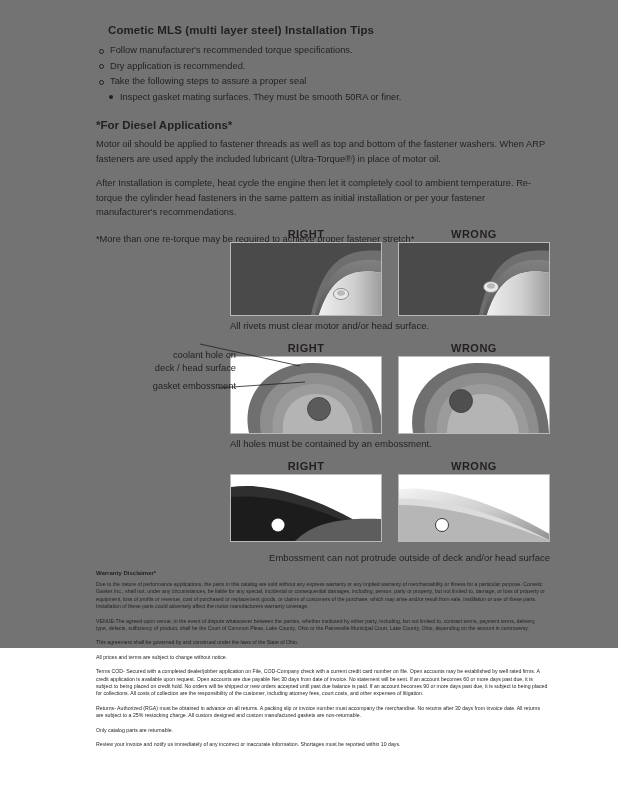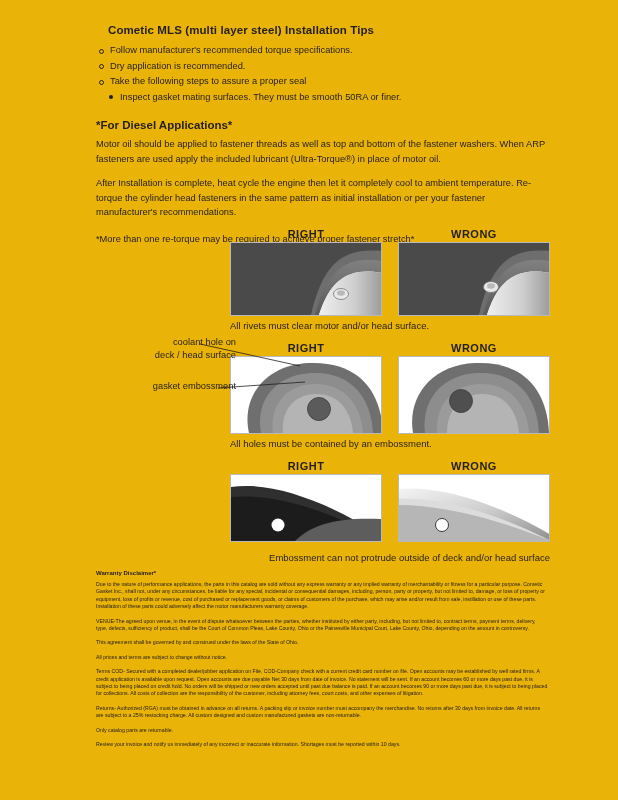--- a/index.html
+++ b/index.html
@@ -12,22 +12,22 @@
     height: 800px;
     font-family: "Liberation Sans", sans-serif;
     color: #231f20;
     position: relative;
     overflow: hidden;
   }
   .page {
     position: absolute;
     left: 0; top: 0;
     width: 618px;
-    height: 800px;
-    background: #eab308;
+    height: 648px;
+    background: #737373;
   }
   .content {
     position: absolute;
     left: 96px;
     top: 24px;
     width: 450px;
   }
   h1.title {
     font-size: 11.5px;
     font-weight: bold;
@@ -150,21 +150,21 @@
     width: 140px;
     text-align: right;
   }
   .callout {
     font-size: 9.3px;
     line-height: 13px;
     position: absolute;
     right: 0;
     white-space: nowrap;
   }
-  .c1 { top: 6px; right: 0; text-align: right; }
+  .c1 { top: 19px; right: 0; text-align: right; }
   .c2 { top: 50px; right: 0; }
   .leaderbox {
     position: absolute;
     left: 96px;
     top: 330px;
     width: 180px;
     height: 70px;
     pointer-events: none;
   }
 

